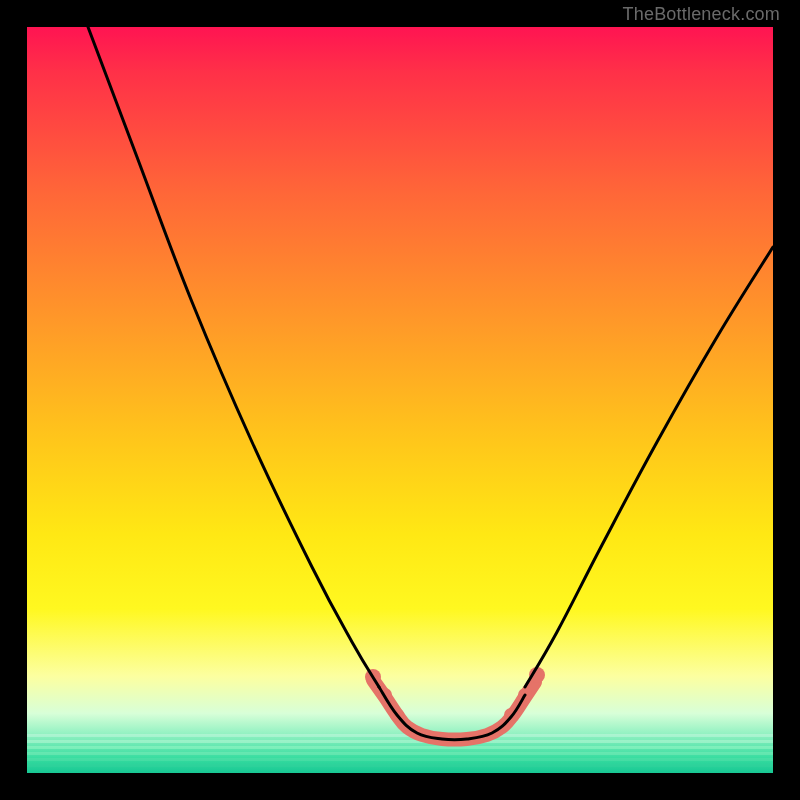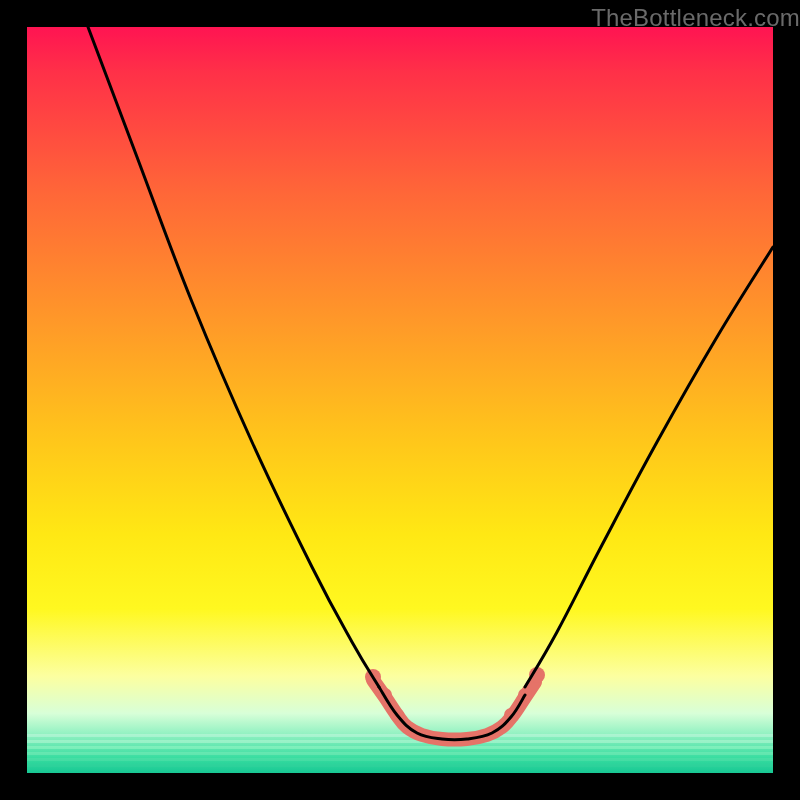--- a/index.html
+++ b/index.html
@@ -51,23 +51,23 @@
     position: absolute;
     left: 0;
     top: 0;
     width: 746px;
     height: 746px;
     overflow: visible;
   }
   .watermark {
     position: absolute;
     top: 4px;
-    right: 0;
+    right: 20px;
     color: #6a6a6a;
-    font-size: 24px;
+    font-size: 18px;
     font-weight: 500;
     letter-spacing: 0.2px;
     user-select: none;
   }
 </style>
 </head>
 <body>
 
 <div class="frame">
   <div class="band b1"></div>

